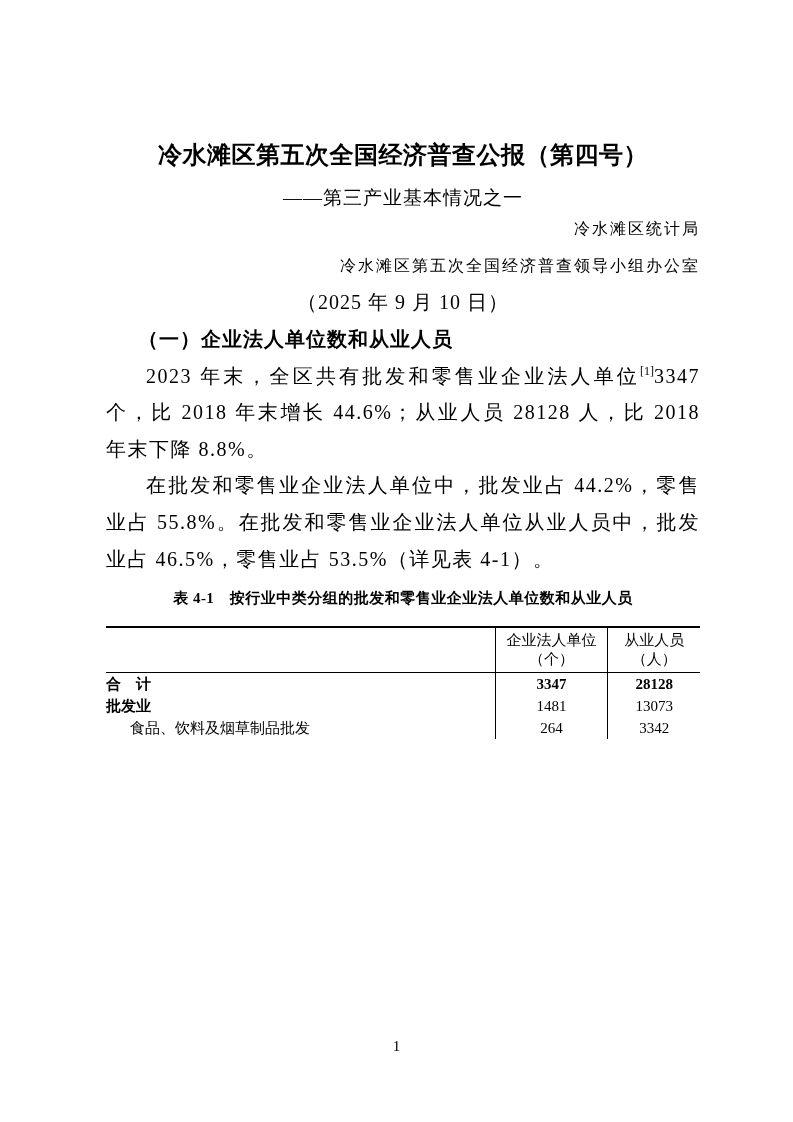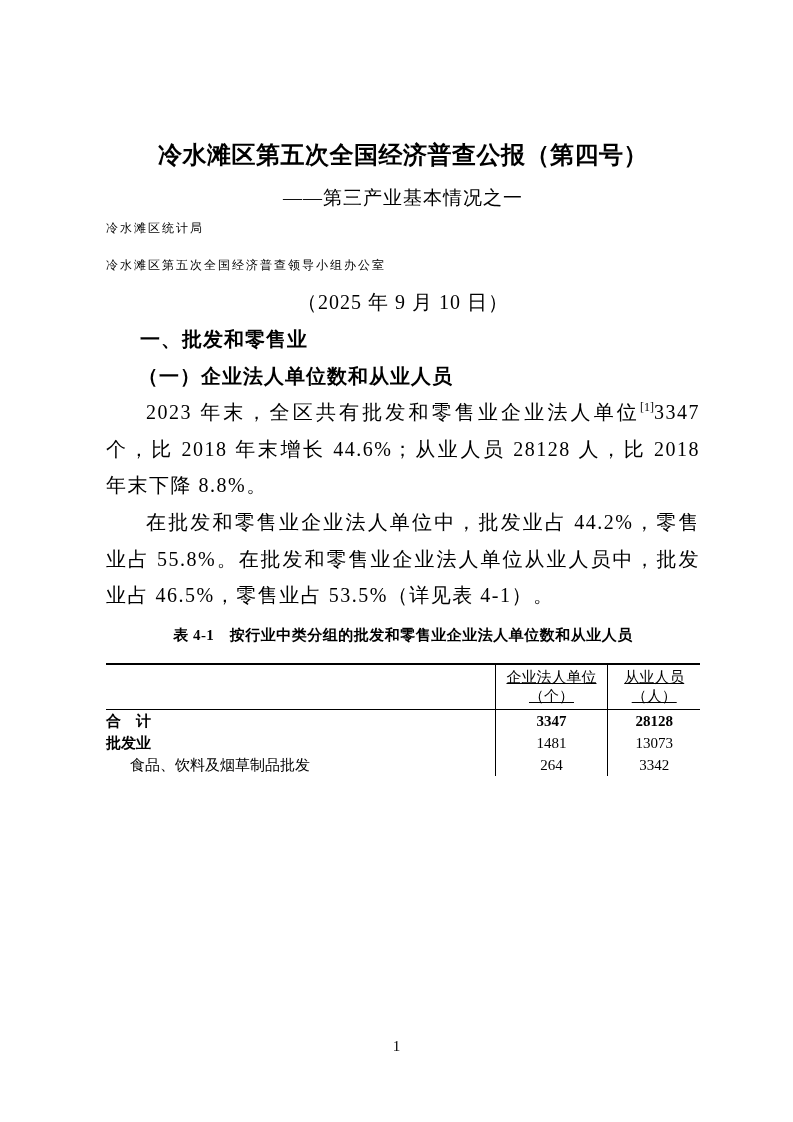--- a/index.html
+++ b/index.html
@@ -19,21 +19,21 @@
     font-size: 24px; font-weight: bold;
     text-align: center; line-height: 30px;
     letter-spacing: 0.5px;
   }
   .doc-subtitle {
     margin-top: 16px;
     font-size: 19px; text-align: center; line-height: 24px;
     letter-spacing: 1px;
   }
   .issuer-line {
-    font-size: 12px; text-align: left; line-height: 37px;
+    font-size: 16px; text-align: right; line-height: 37px;
     letter-spacing: 2px;
   }
   .date-line {
     font-size: 20px; text-align: center; line-height: 37px;
     letter-spacing: 1px;
   }
   .body-para {
     font-size: 20px; line-height: 36.6px;
     letter-spacing: 1.5px;
     text-align: justify;
@@ -67,21 +67,21 @@
     border-top: 2.5px solid #000;
     font-size: 15px;
     table-layout: fixed;
   }
   col.c1 { width: 65.5%; }
   col.c2 { width: 19%; }
   col.c3 { width: 15.5%; }
   thead tr { border-bottom: 1.5px solid #000; }
   th {
     font-weight: normal; text-align: center; vertical-align: middle;
-    padding: 3px 0; line-height: 19px; text-decoration: underline;
+    padding: 3px 0; line-height: 19px;
   }
   td { height: 22px; line-height: 22px; padding: 0; vertical-align: middle; }
   .col-num { border-left: 1px solid #000; text-align: center; }
   .row-total td { font-weight: bold; }
   .row-total .col-label { text-align: left; }
   .row-group .col-label { font-weight: bold; text-align: left; }
   .row-item .col-label { padding-left: 1.6em; text-align: left; }
   .page-number {
     position: absolute; top: 1036px; left: 0; width: 793px;
     text-align: center; font-size: 15px; line-height: 20px;
@@ -92,21 +92,20 @@
 
 <div class="page">
 
   <div class="doc-title">冷水滩区第五次全国经济普查公报（第四号）</div>
   <div class="doc-subtitle">——第三产业基本情况之一</div>
   <div class="issuer-line">冷水滩区统计局</div>
   <div class="issuer-line">冷水滩区第五次全国经济普查领导小组办公室</div>
   <div class="date-line">（2025 年 9 月 10 日）</div>
 
 
-  <div class="sec-heading">一、批发和零售业</div>
   <div class="subsec-heading">（一）企业法人单位数和从业人员</div>
 
   <p class="body-para"><span>2023 年末，全区共有批发和零售业企业法人单位</span><sup class="fn-marker">[1]</sup><span>3347 个，比 2018 年末增长 44.6%；从业人员 28128 人，比 2018 年末下降 8.8%。</span></p>
 
   <p class="body-para">在批发和零售业企业法人单位中，批发业占 44.2%，零售业占 55.8%。在批发和零售业企业法人单位从业人员中，批发业占 46.5%，零售业占 53.5%（详见表 4-1）。</p>
 
   <div class="tbl-caption">表 4-1　按行业中类分组的批发和零售业企业法人单位数和从业人员</div>
 
   <table class="data-table">
     <colgroup>

